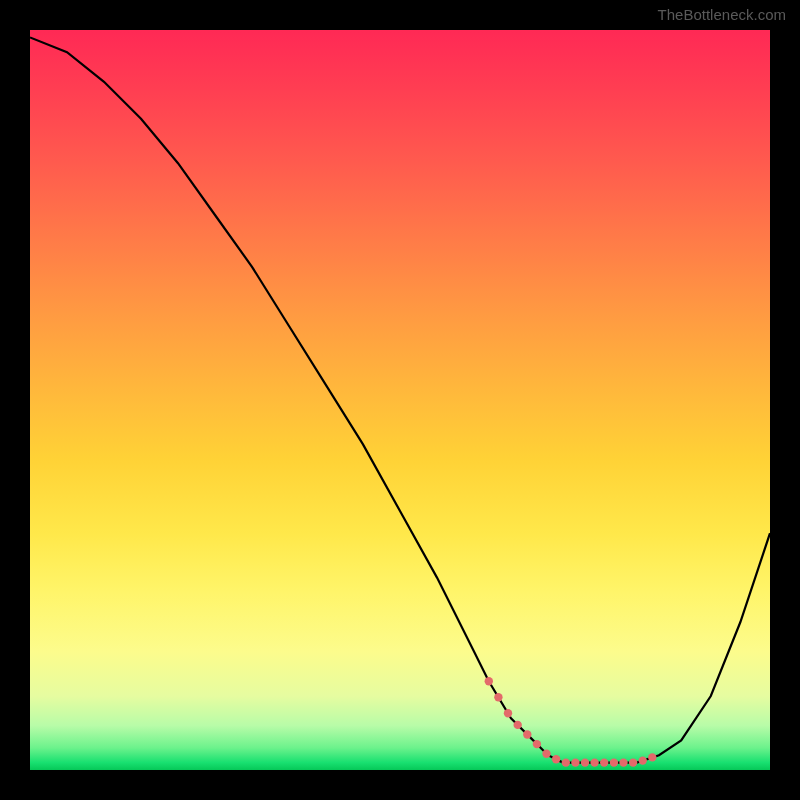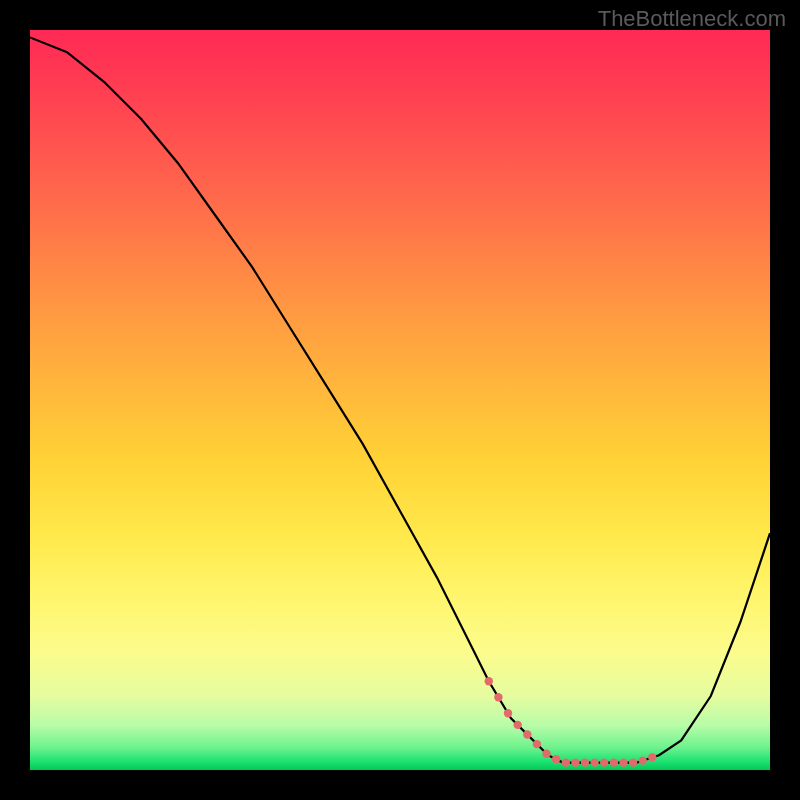--- a/index.html
+++ b/index.html
@@ -8,21 +8,21 @@
     height: 800px;
     background: #000;
     position: relative;
     font-family: Arial, sans-serif;
   }
   .attribution {
     position: absolute;
     top: 6px;
     right: 14px;
     color: #5a5a5a;
-    font-size: 22px;
+    font-size: 15px;
     z-index: 10;
   }
   .plot-area {
     position: absolute;
     left: 30px;
     top: 30px;
     width: 740px;
     height: 740px;
   }
   .gradient-fill {

